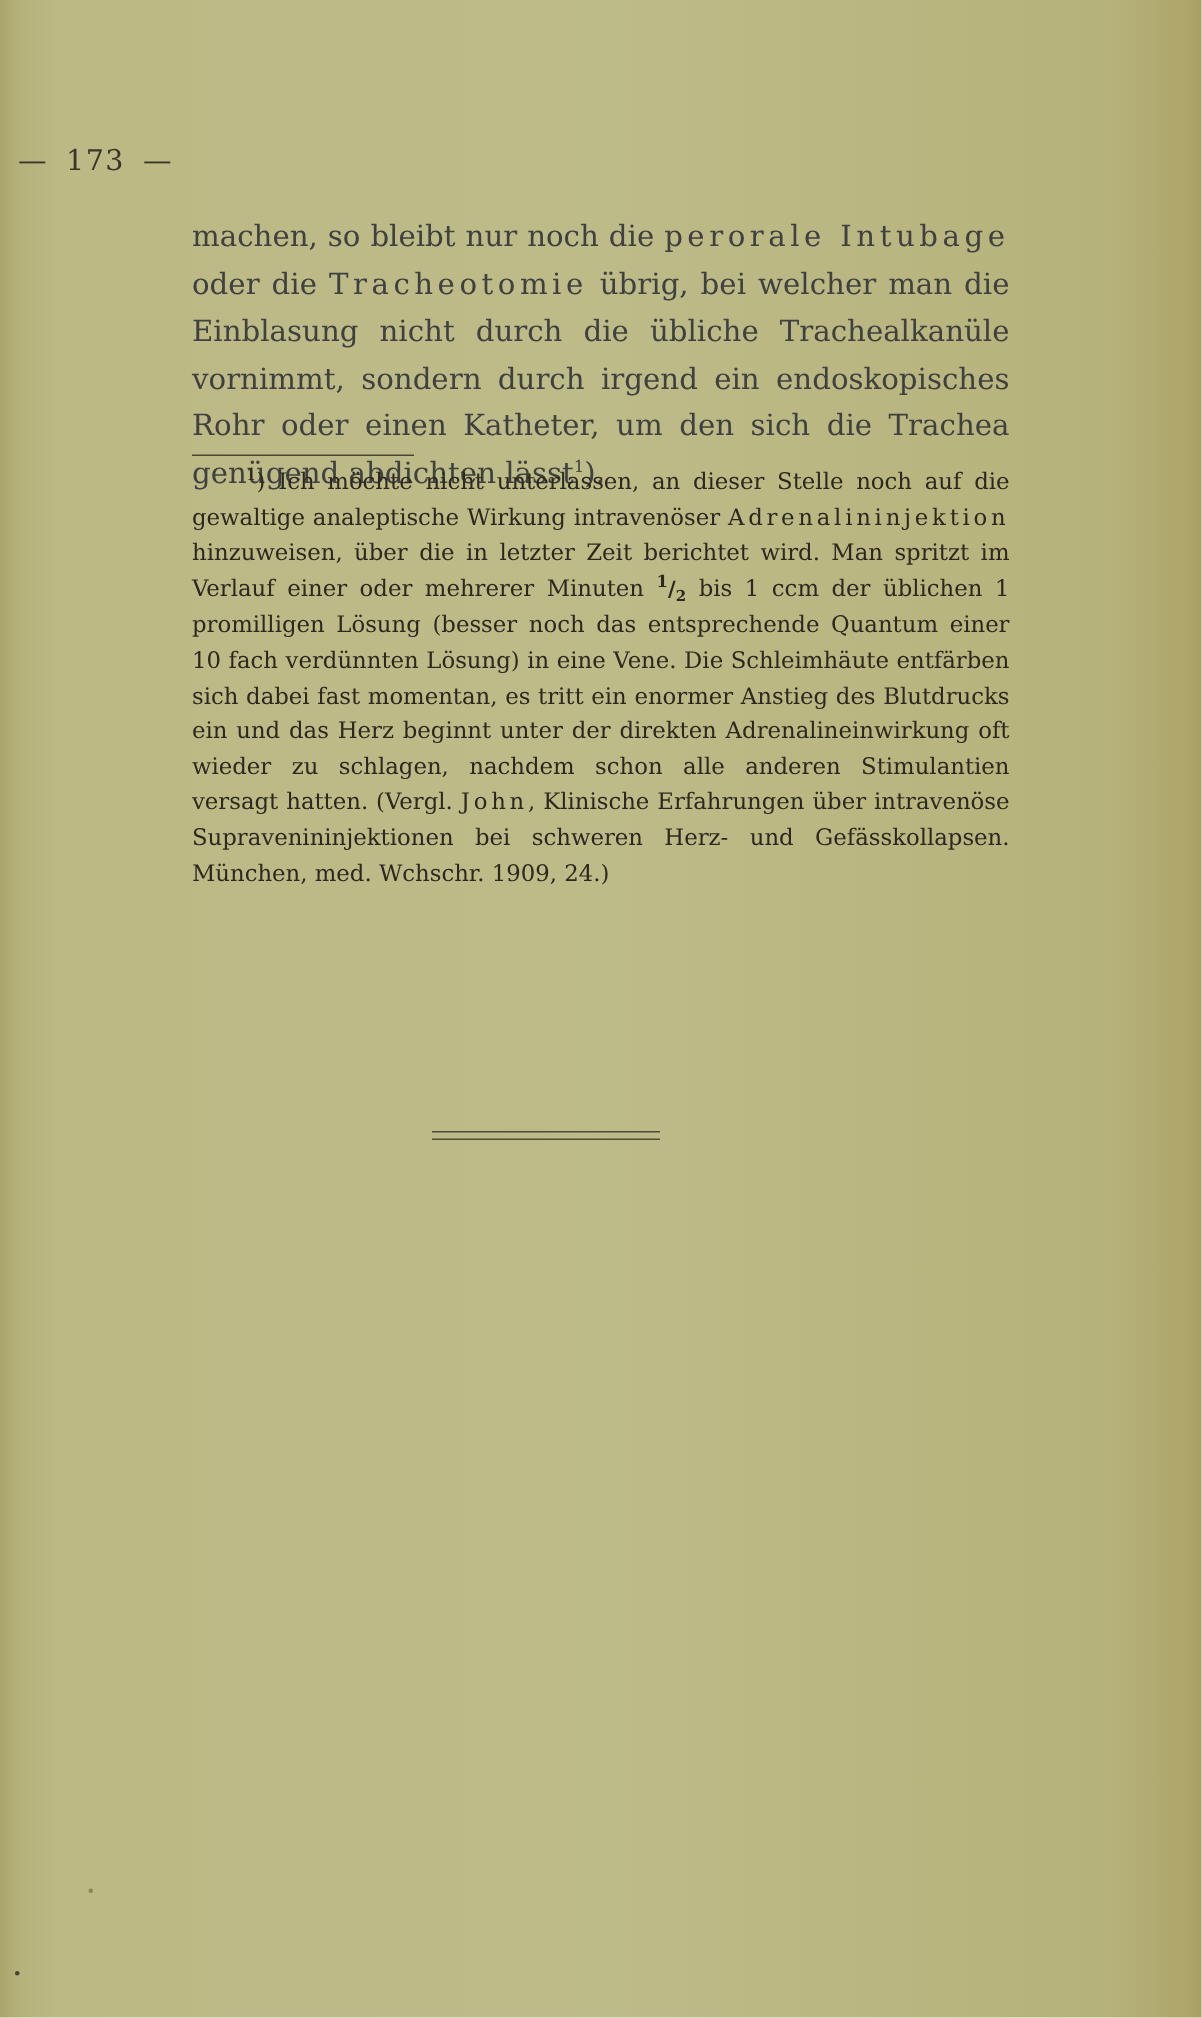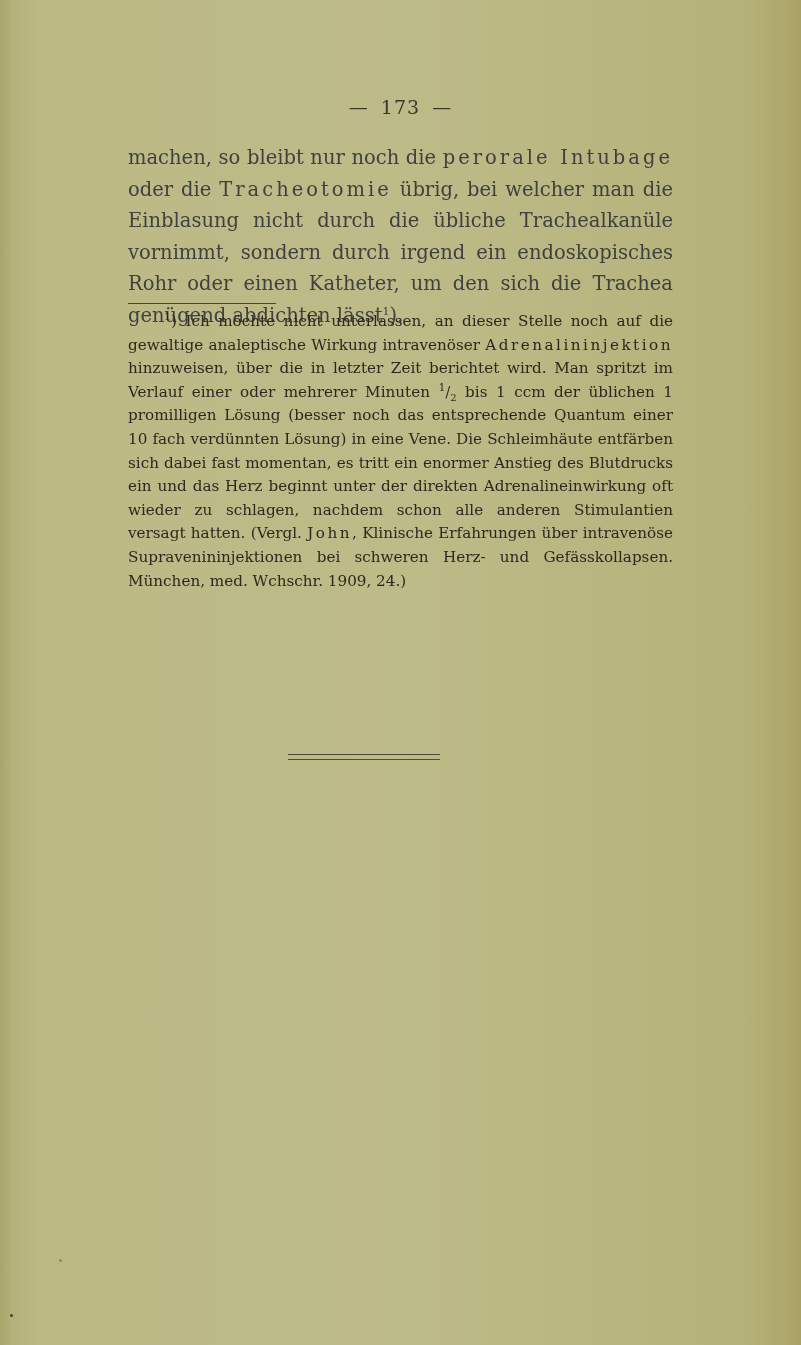--- a/index.html
+++ b/index.html
@@ -19,21 +19,21 @@
     .page {
       position: absolute;
       left: 0; top: 0;
       width: 801px; height: 1345px;
     }
     .page-number {
       position: absolute;
       top: 96px;
       left: 0;
       width: 801px;
-      text-align: center;
+      text-align: left;
       font-size: 19px;
       letter-spacing: 1px;
       color: #3a362b;
     }
     .page-number .dash { margin: 0 12px; }
     .main-text {
       position: absolute;
       left: 128px;
       top: 142px;
       width: 545px;
@@ -60,21 +60,21 @@
       top: 310px;
       width: 545px;
       font-size: 15.2px;
       line-height: 23.6px;
       text-align: justify;
       text-align-last: left;
       color: #2c281f;
     }
     .footnote p { margin: 0; text-indent: 36px; }
     .footnote .spaced { letter-spacing: 2.5px; margin-top: 12px; }
-    .frac { font-size: 14px; }
+    .frac { font-size: 14px; font-weight: bold; }
     .frac sub { font-size: 10px; vertical-align: sub; line-height: 0; }
     .end-rule {
       position: absolute;
       left: 288px;
       top: 754px;
       width: 152px;
       height: 4px;
       border-top: 1px solid #4f4a3a;
       border-bottom: 1px solid #4f4a3a;
     }

